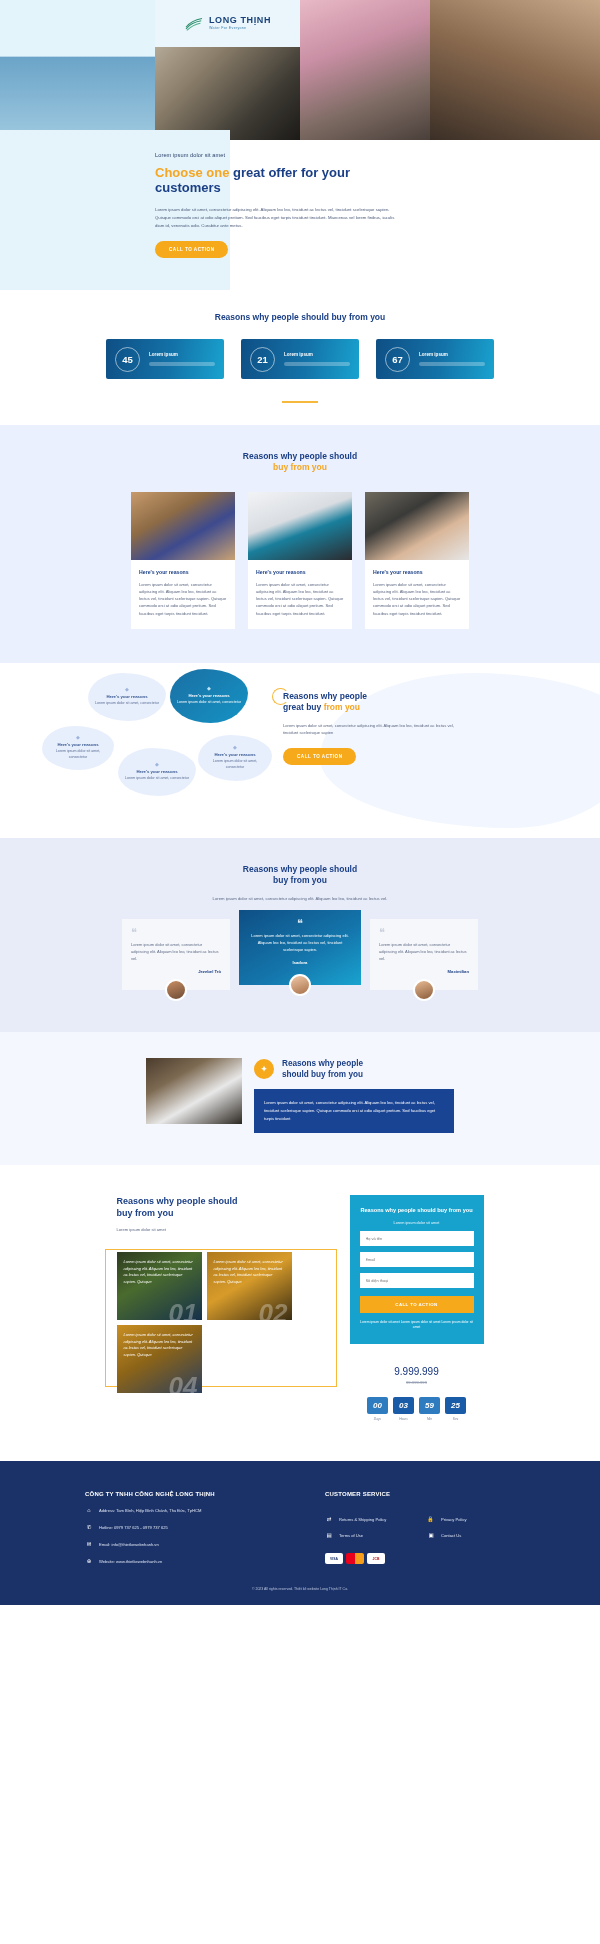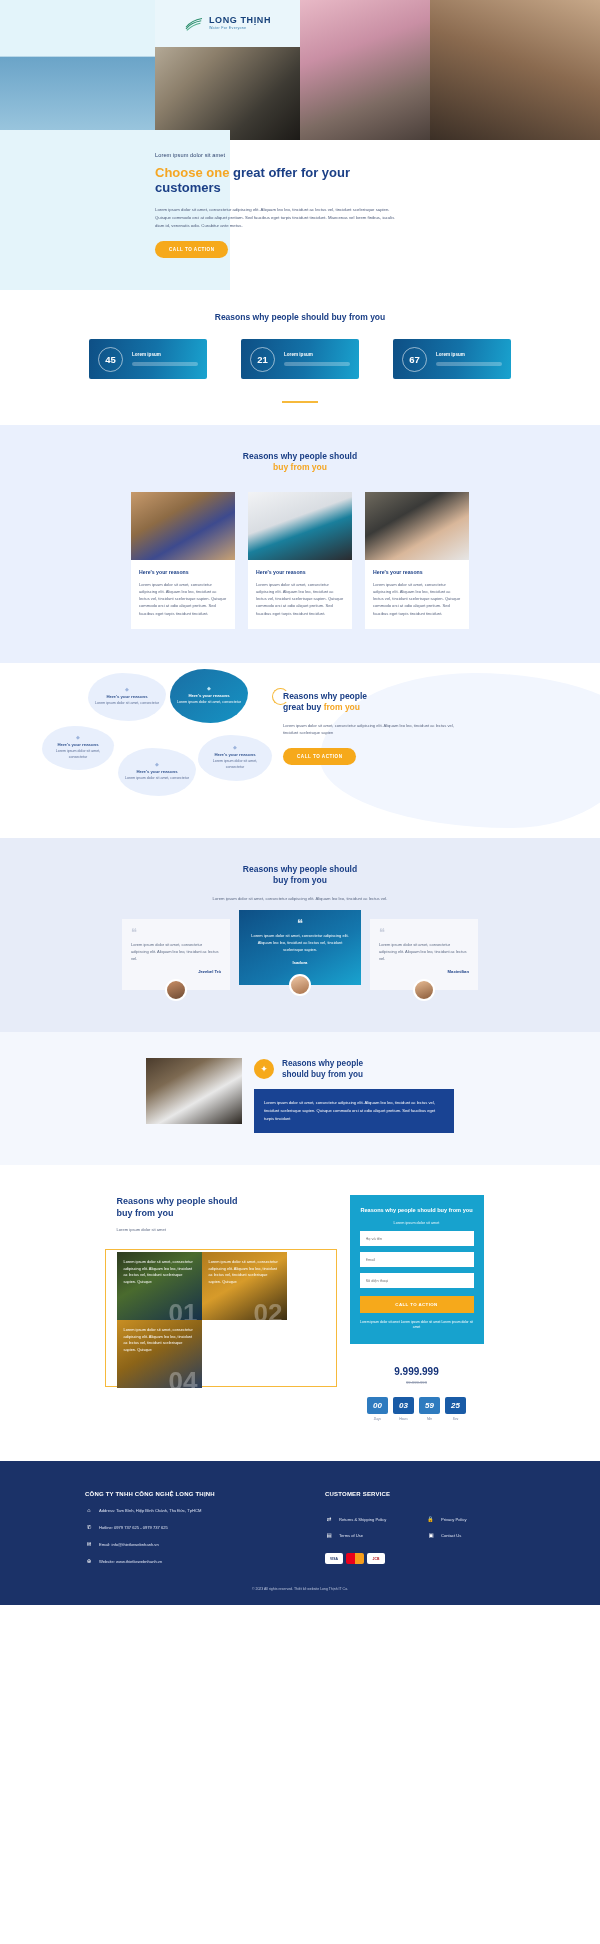--- a/index.html
+++ b/index.html
@@ -39,21 +39,21 @@
   .btn-cta {
     display: inline-block; margin-top: 12px; background: #f6a91b; color: #fff;
     font-size: 4.6px; font-weight: bold; letter-spacing: .5px;
     padding: 6px 14px; border-radius: 20px; border: none; cursor: pointer;
   }
 
   
   .counters-sec { background: #fff; padding: 22px 0 22px; }
   .sec-title { text-align: center; font-size: 8.5px; font-weight: bold; color: #1b3f86; line-height: 1.35; }
   .sec-title .accent { color: #f5a623; }
-  .counter-row { display: flex; justify-content: center; gap: 34px; margin-top: 16px; }
+  .counter-row { display: flex; justify-content: center; gap: 17px; margin-top: 16px; }
   .counter-card {
     width: 118px; height: 40px; border-radius: 2px;
     background: linear-gradient(100deg,#0e4f85 0%,#1372a8 55%,#19a3cf 100%);
     display: flex; align-items: center; padding: 0 9px; gap: 9px;
   }
   .counter-num {
     width: 25px; height: 25px; border-radius: 50%; border: 1px solid rgba(255,255,255,.55);
     color: #fff; font-size: 9.5px; font-weight: bold; display: flex; align-items: center; justify-content: center;
   }
   .counter-txt { flex: 1; }
@@ -138,21 +138,21 @@
   .mask-title { font-size: 8.2px; font-weight: bold; line-height: 1.35; color: #1b3f86; }
   .mask-box { background: #194393; color: #fff; font-size: 4.1px; line-height: 1.9; padding: 10px 10px; margin-top: 9px; }
 
   
   .num-sec { background: #fff; padding: 30px 0 40px; position: relative; }
   .num-wrap { display: flex; justify-content: center; gap: 18px; align-items: flex-start; }
   .num-left { width: 215px; position: relative; }
   .num-title { font-size: 9px; font-weight: bold; line-height: 1.35; color: #1b3f86; }
   .num-sub { font-size: 4.1px; color: #5a6782; margin-top: 8px; }
   .num-frame { position: absolute; left: -12px; top: 54px; width: 232px; height: 138px; border: 1px solid #f6b93b; }
-  .num-grid { display: flex; flex-wrap: wrap; margin-top: 20px; width: 176px; }
+  .num-grid { display: flex; flex-wrap: wrap; gap: 5px; margin-top: 20px; width: 176px; font-style: italic; }
   .ncard { width: 85px; height: 68px; padding: 7px 7px; position: relative; overflow: hidden; color: #fff; }
   .ncard.n1 { background: linear-gradient(150deg,#2d3b1f 0%,#4a6b2e 40%,#16304a 100%); }
   .ncard.n2 { background: linear-gradient(150deg,#b07a1e 0%,#d79b2a 45%,#3a2d13 100%); }
   .ncard.n3 { background: linear-gradient(150deg,#2a4a68 0%,#9b8a5e 50%,#d0a85c 100%); }
   .ncard.n4 { background: linear-gradient(150deg,#c98f23 0%,#8c6418 45%,#2c3f5c 100%); }
   .ncard-txt { font-size: 3.9px; line-height: 1.7; position: relative; z-index: 2; }
   .ncard-num {
     position: absolute; right: 4px; bottom: -6px; font-size: 26px; font-weight: bold;
     color: rgba(255,255,255,.30); line-height: 1; z-index: 1;
   }
@@ -165,21 +165,21 @@
     font-size: 3.9px; color: #9aa3b4; padding: 5px 6px; margin-top: 6px;
     font-family: "Liberation Sans", sans-serif;
   }
   .fbtn {
     width: 100%; background: #f6a91b; border: none; color: #fff; font-weight: bold;
     font-size: 4.4px; letter-spacing: .4px; padding: 6px 0; margin-top: 8px; cursor: pointer;
     font-family: "Liberation Sans", sans-serif;
   }
   .form-note { color: #fff; font-size: 3.3px; text-align: center; line-height: 1.6; margin-top: 7px; }
   .price-wrap { text-align: center; margin-top: 22px; }
-  .price-main { font-size: 10px; font-weight: bold; color: #15337a; }
+  .price-main { font-size: 10px; font-weight: normal; color: #15337a; }
   .price-old { font-size: 4.2px; color: #97a0b4; text-decoration: line-through; margin-top: 3px; }
   .count-row { display: flex; justify-content: center; gap: 5px; margin-top: 12px; }
   .cbox { width: 21px; font-style: italic; }
   .cnum {
     background: #2e7bbf; color: #fff; font-size: 8px; font-weight: bold;
     text-align: center; padding: 4px 0; border-radius: 2px;
   }
   .cnum.alt { background: #195ba6; }
   .clab { font-size: 3.2px; color: #7b8characters; }
   .clab { font-size: 3.2px; color: #7b86a0; text-align: center; margin-top: 3px; }

